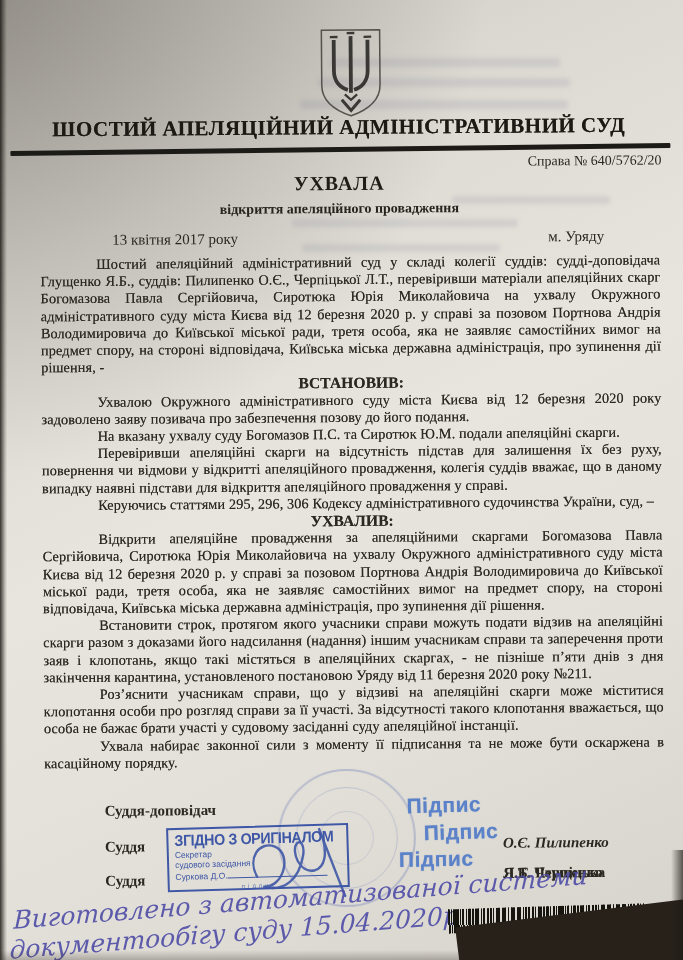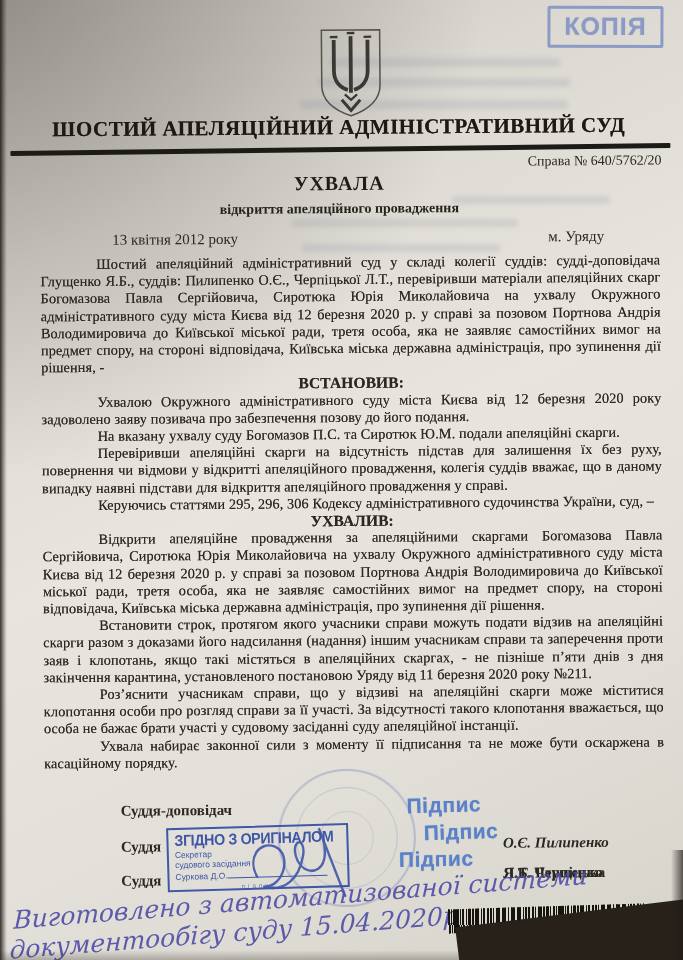--- a/index.html
+++ b/index.html
@@ -39,21 +39,21 @@
   .doc-subtitle{position:absolute;left:0;top:201px;width:100%;text-align:center;
     font-weight:bold;font-size:14px;color:#26231e;}
   .date-row{position:absolute;left:114px;top:230px;width:492px;display:flex;
     justify-content:space-between;font-size:15px;}
   
   .flow{position:absolute;left:42px;top:254px;width:620px;font-size:14.3px;line-height:17.2px;
     text-align:justify;color:#2b2822;text-shadow:0 0 .4px rgba(43,40,34,.75);letter-spacing:.1px;}
   .flow p{margin:0;text-indent:56px;}
   .sect-head{margin:3px 0 2px;text-align:center;font-weight:bold;font-size:15.5px;text-indent:0 !important;}
   
-  .sig-role{position:absolute;left:118px;font-weight:bold;font-size:15px;}
+  .sig-role{position:absolute;left:102px;font-weight:bold;font-size:15px;}
   .sig-name{position:absolute;left:500px;font-weight:bold;font-size:15px;}
   .sig-stamp{position:absolute;font-family:"Liberation Sans",sans-serif;font-weight:bold;
     font-size:21px;color:#5b82c8;text-shadow:0 0 1px rgba(91,130,200,.65);letter-spacing:.5px;}
   .stamp1{left:404px;top:794px;transform:rotate(-1deg);}
   .stamp2{left:421px;top:821px;transform:rotate(-1.5deg);}
   .stamp3{left:396px;top:848px;transform:rotate(-.5deg);}
   .role1{top:801px;} .role2{top:837px;} .role3{top:871px;}
   .name1{top:828px;margin-top:38px;} .name2{top:836px;font-style:italic;} .name3{top:866px;}
   
   .seal{position:absolute;left:275px;top:769px;width:134px;height:134px;border-radius:50%;
@@ -93,41 +93,40 @@
 <div class="shade-tl"></div>
 <div class="smudge" style="left:330px;top:58px;width:230px;height:9px;"></div>
 <div class="smudge" style="left:318px;top:78px;width:252px;height:9px;"></div>
 <div class="smudge" style="left:300px;top:100px;width:268px;height:9px;"></div>
 <div class="smudge" style="left:452px;top:196px;width:158px;height:8px;"></div>
 <div class="smudge" style="left:292px;top:219px;width:226px;height:8px;"></div>
 <div class="smudge" style="left:302px;top:244px;width:198px;height:8px;"></div>
 
 <div class="sheet">
 
-  <div class="copy-stamp">КОПІЯ</div>
 
   <div class="emblem">
     <svg width="90" height="92" viewBox="0 0 90 120">
       <path d="M7 4 H83 V76 C83 97 65 109 45 116 C25 109 7 97 7 76 Z" fill="none" stroke="#55534e" stroke-width="2"></path>
       <path d="M45 12 V86" stroke="#3a3835" stroke-width="5"></path>
       <path d="M23 17 V57 C23 71 31 79 41 82" fill="none" stroke="#3a3835" stroke-width="5"></path>
       <path d="M67 17 V57 C67 71 59 79 49 82" fill="none" stroke="#3a3835" stroke-width="5"></path>
       <path d="M18 13 h10 M40 8 h10 M62 13 h10" stroke="#3a3835" stroke-width="3"></path>
       <path d="M33 95 L45 109 L57 95" fill="none" stroke="#3a3835" stroke-width="4"></path>
       <path d="M37 88 L45 95 L53 88" fill="none" stroke="#3a3835" stroke-width="3"></path>
     </svg>
   </div>
 
   <div class="court-name">ШОСТИЙ АПЕЛЯЦІЙНИЙ АДМІНІСТРАТИВНИЙ СУД</div>
   <div class="head-rule"></div>
   <div class="case-number">Справа № 640/5762/20</div>
   <div class="doc-title">УХВАЛА</div>
   <div class="doc-subtitle">відкриття апеляційного провадження</div>
   <div class="date-row">
-    <span>13 квітня 2012 року</span>
+    <span>13 квітня 2017 року</span>
     <span>м. Уряду</span>
   </div>
 
   <div class="flow">
     <p>Шостий апеляційний адміністративний суд у складі колегії суддів: судді-доповідача Глущенко Я.Б., суддів: Пилипенко О.Є., Черпіцької Л.Т., перевіривши матеріали апеляційних скарг Богомазова Павла Сергійовича, Сиротюка Юрія Миколайовича на ухвалу Окружного адміністративного суду міста Києва від 12 березня 2020 р. у справі за позовом Портнова Андрія Володимировича до Київської міської ради, третя особа, яка не заявляє самостійних вимог на предмет спору, на стороні відповідача, Київська міська державна адміністрація, про зупинення дії рішення, -</p>
     <p class="sect-head">ВСТАНОВИВ:</p>
     <p>Ухвалою Окружного адміністративного суду міста Києва від 12 березня 2020 року задоволено заяву позивача про забезпечення позову до його подання.</p>
     <p>На вказану ухвалу суду Богомазов П.С. та Сиротюк Ю.М. подали апеляційні скарги.</p>
     <p>Перевіривши апеляційні скарги на відсутність підстав для залишення їх без руху, повернення чи відмови у відкритті апеляційного провадження, колегія суддів вважає, що в даному випадку наявні підстави для відкриття апеляційного провадження у справі.</p>
     <p>Керуючись статтями 295, 296, 306 Кодексу адміністративного судочинства України, суд, –</p>

